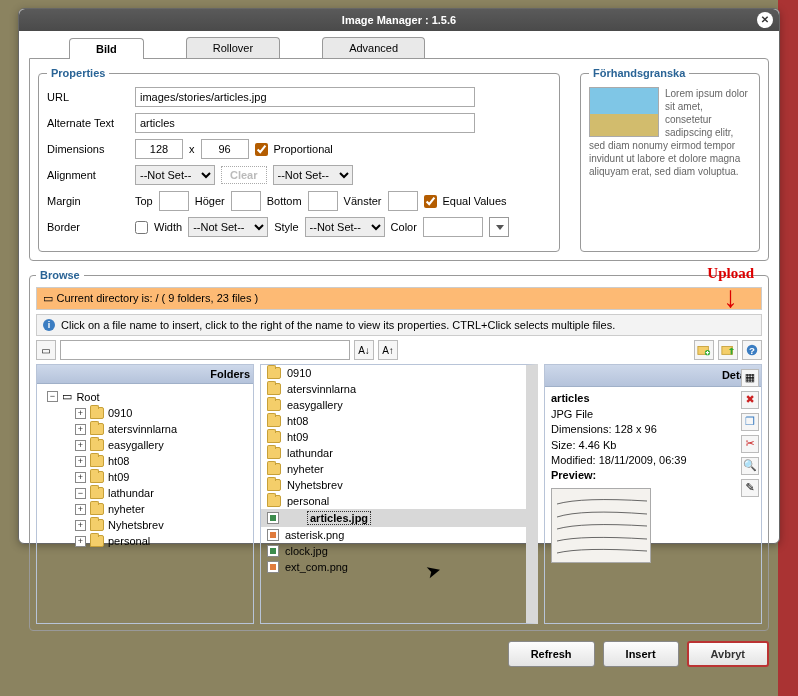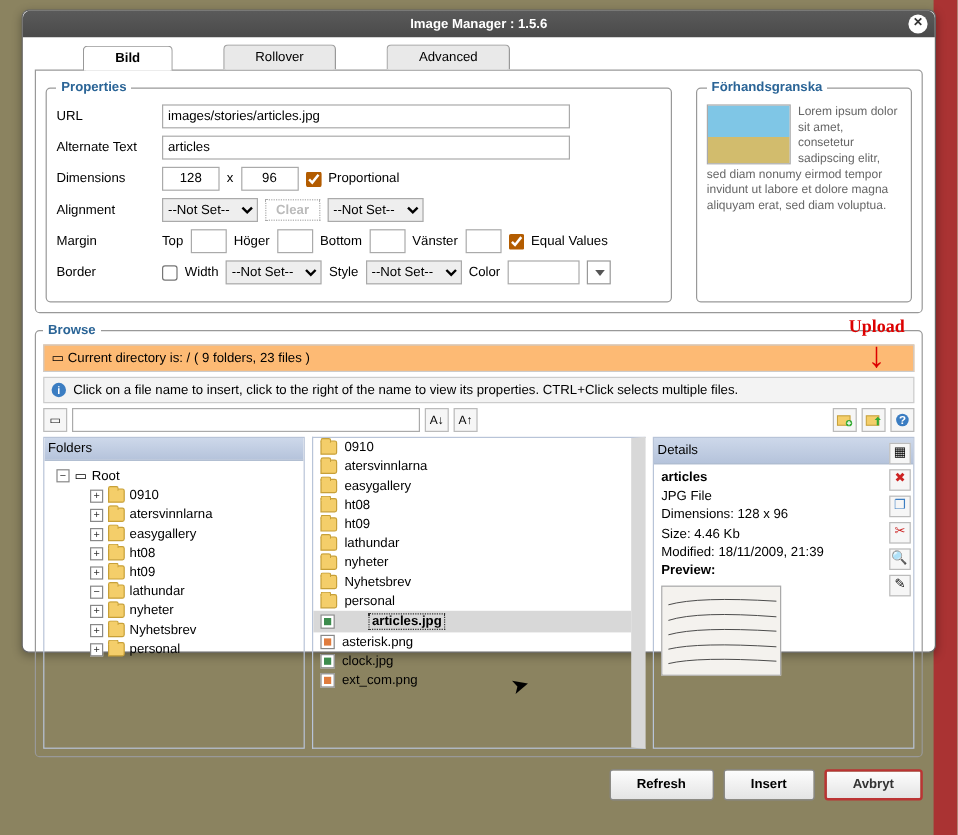--- a/index.html
+++ b/index.html
@@ -33,21 +33,21 @@
   .browse legend { color: #2a6496; font-weight: bold; }
   .pathbar { background: #fdba74; border: 1px solid #ccc; padding: 4px 6px; margin-bottom: 4px; }
   .infobar { background: #f3f3f3; border: 1px solid #ccc; padding: 4px 6px; margin-bottom: 4px; display:flex; align-items:center; gap:6px; }
   .info-icon{width:12px;height:12px;border-radius:50%;background:#3b7dc2;color:#fff;font-weight:bold;font-size:9px;display:flex;align-items:center;justify-content:center;}
   .toolbar { display: flex; align-items: center; gap: 4px; margin-bottom: 4px; }
   .toolbar input { border: 1px solid #aaa; height: 20px; flex: 1; }
   .tb-btn { width: 20px; height: 20px; border: 1px solid #bbb; background: #f6f6f6; display:flex; align-items:center; justify-content:center; cursor:pointer; font-size:10px; }
   .tb-btn svg { width:14px; height:14px; }
   .cols { display: flex; gap: 6px; }
   .col { border: 1px solid #b8c4d8; }
-  .col-h { background: linear-gradient(#cdd8ea,#b5c3db); text-align: left; font-weight: normal; padding: 3px; border-bottom: 1px solid #a0b0c8; }
+  .col-h { background: linear-gradient(#cdd8ea,#b5c3db); text-align: right; font-weight: bold; padding: 3px; border-bottom: 1px solid #a0b0c8; }
   .folders { width: 218px; height: 260px; overflow: auto; }
   .files { flex: 1; height: 260px; overflow: auto; border-right: 12px solid #d8d8d8; }
   .details { width: 218px; height: 260px; padding: 6px 26px 6px 6px; font-size: 10px; line-height: 1.4; position: relative; }
   .tree { padding: 4px 4px 4px 10px; }
   .tree-node { display:flex; align-items:center; gap:4px; padding: 2px 0; cursor:pointer; }
   .tree-node.child { padding-left: 28px; }
   .fold-icon { width:14px; height:12px; background:#f4ce6a; border:1px solid #c7a038; border-radius: 0 2px 2px 0; position:relative; flex-shrink:0; }
   .fold-icon:before{content:"";position:absolute;left:-1px;top:-3px;width:7px;height:3px;background:#f4ce6a;border:1px solid #c7a038;border-bottom:none;border-radius:2px 2px 0 0;}
   .exp-box { width:11px;height:11px;border:1px solid #888;background:#fff;font-size:9px;line-height:9px;text-align:center;color:#333;flex-shrink:0; }
   .file-row { display:flex; align-items:center; gap:6px; padding: 2px 6px; cursor:pointer; }
@@ -290,21 +290,21 @@
                 <span>ext_com.png</span>
               </div>
             </div>
         </div>
         <div class="col details">
           <div class="col-h" style="margin:-6px -26px 4px -6px">Details</div>
           <div><strong>articles</strong></div>
           <div>JPG File</div>
           <div><span>Dimensions:</span> <span>128 x 96</span></div>
           <div><span>Size:</span> <span>4.46 Kb</span></div>
-          <div><span>Modified:</span> <span>18/11/2009, 21:39</span></div>
+          <div><span>Modified:</span> <span>18/11/2009, 06:39</span></div>
           <div><strong>Preview:</strong></div>
           <div class="dtl-img">
             <svg viewBox="0 0 100 75" width="100" height="75">
                 <rect width="100" height="75" fill="#f4f2ee"></rect>
                 <g stroke="#444" stroke-width="0.8" fill="none">
                   <path d="M5 15 Q30 8 95 12"></path>
                   <path d="M5 28 Q30 20 95 25"></path>
                   <path d="M5 40 Q30 33 95 37"></path>
                   <path d="M5 52 Q30 46 95 50"></path>
                   <path d="M5 64 Q30 58 95 62"></path>

